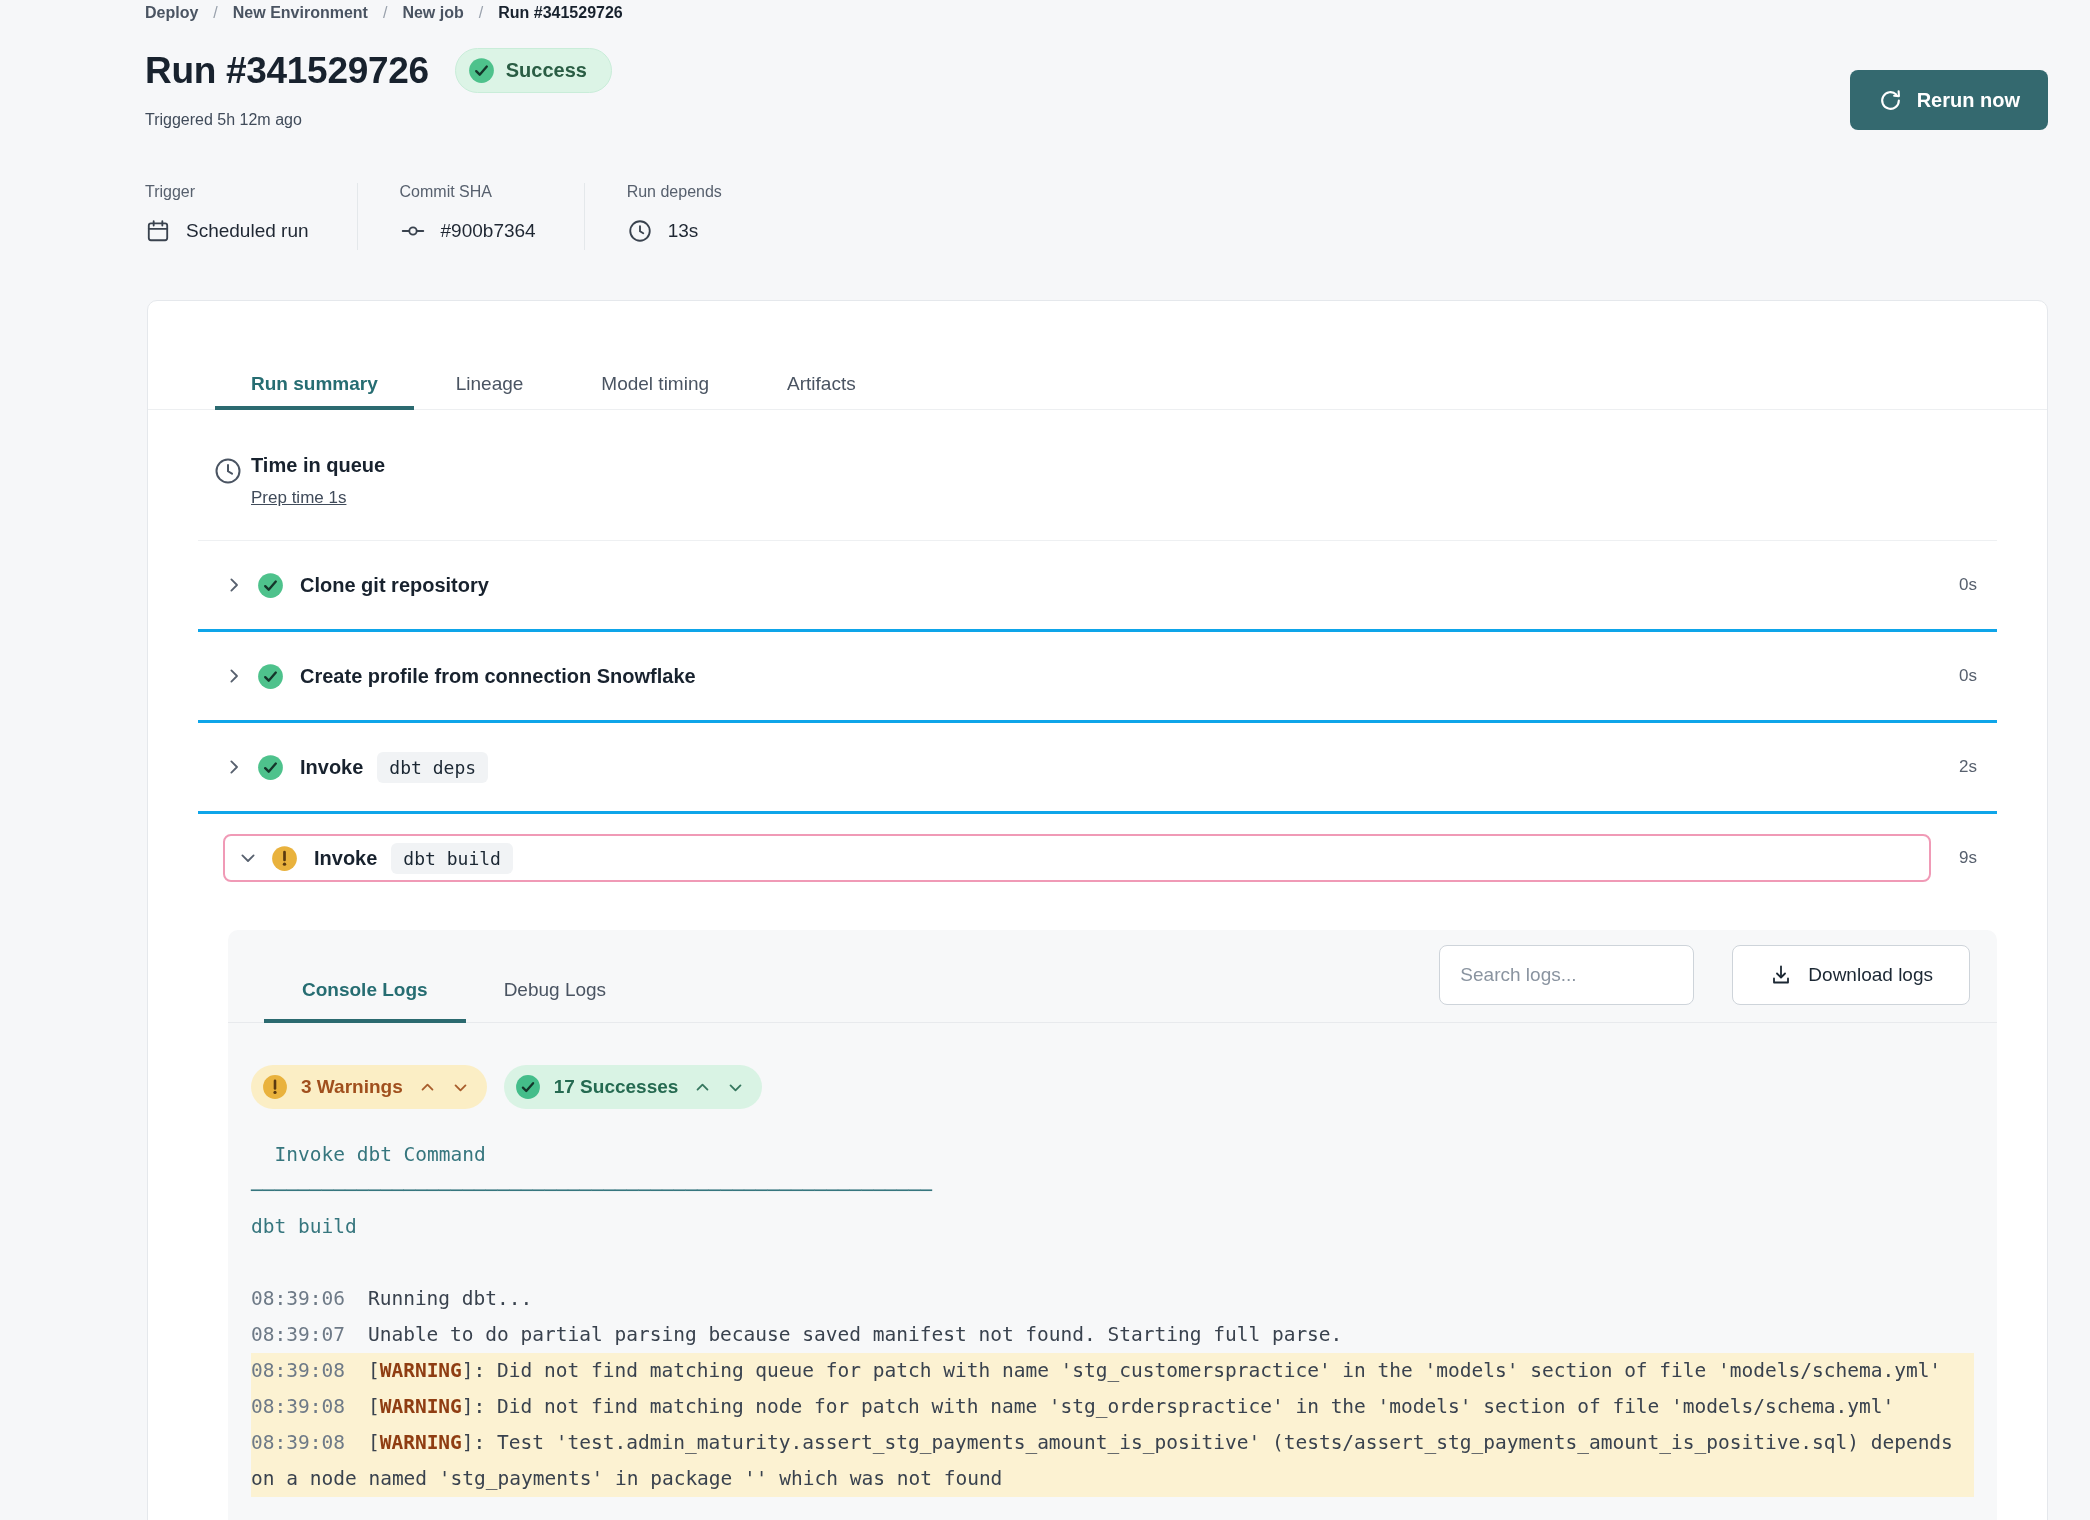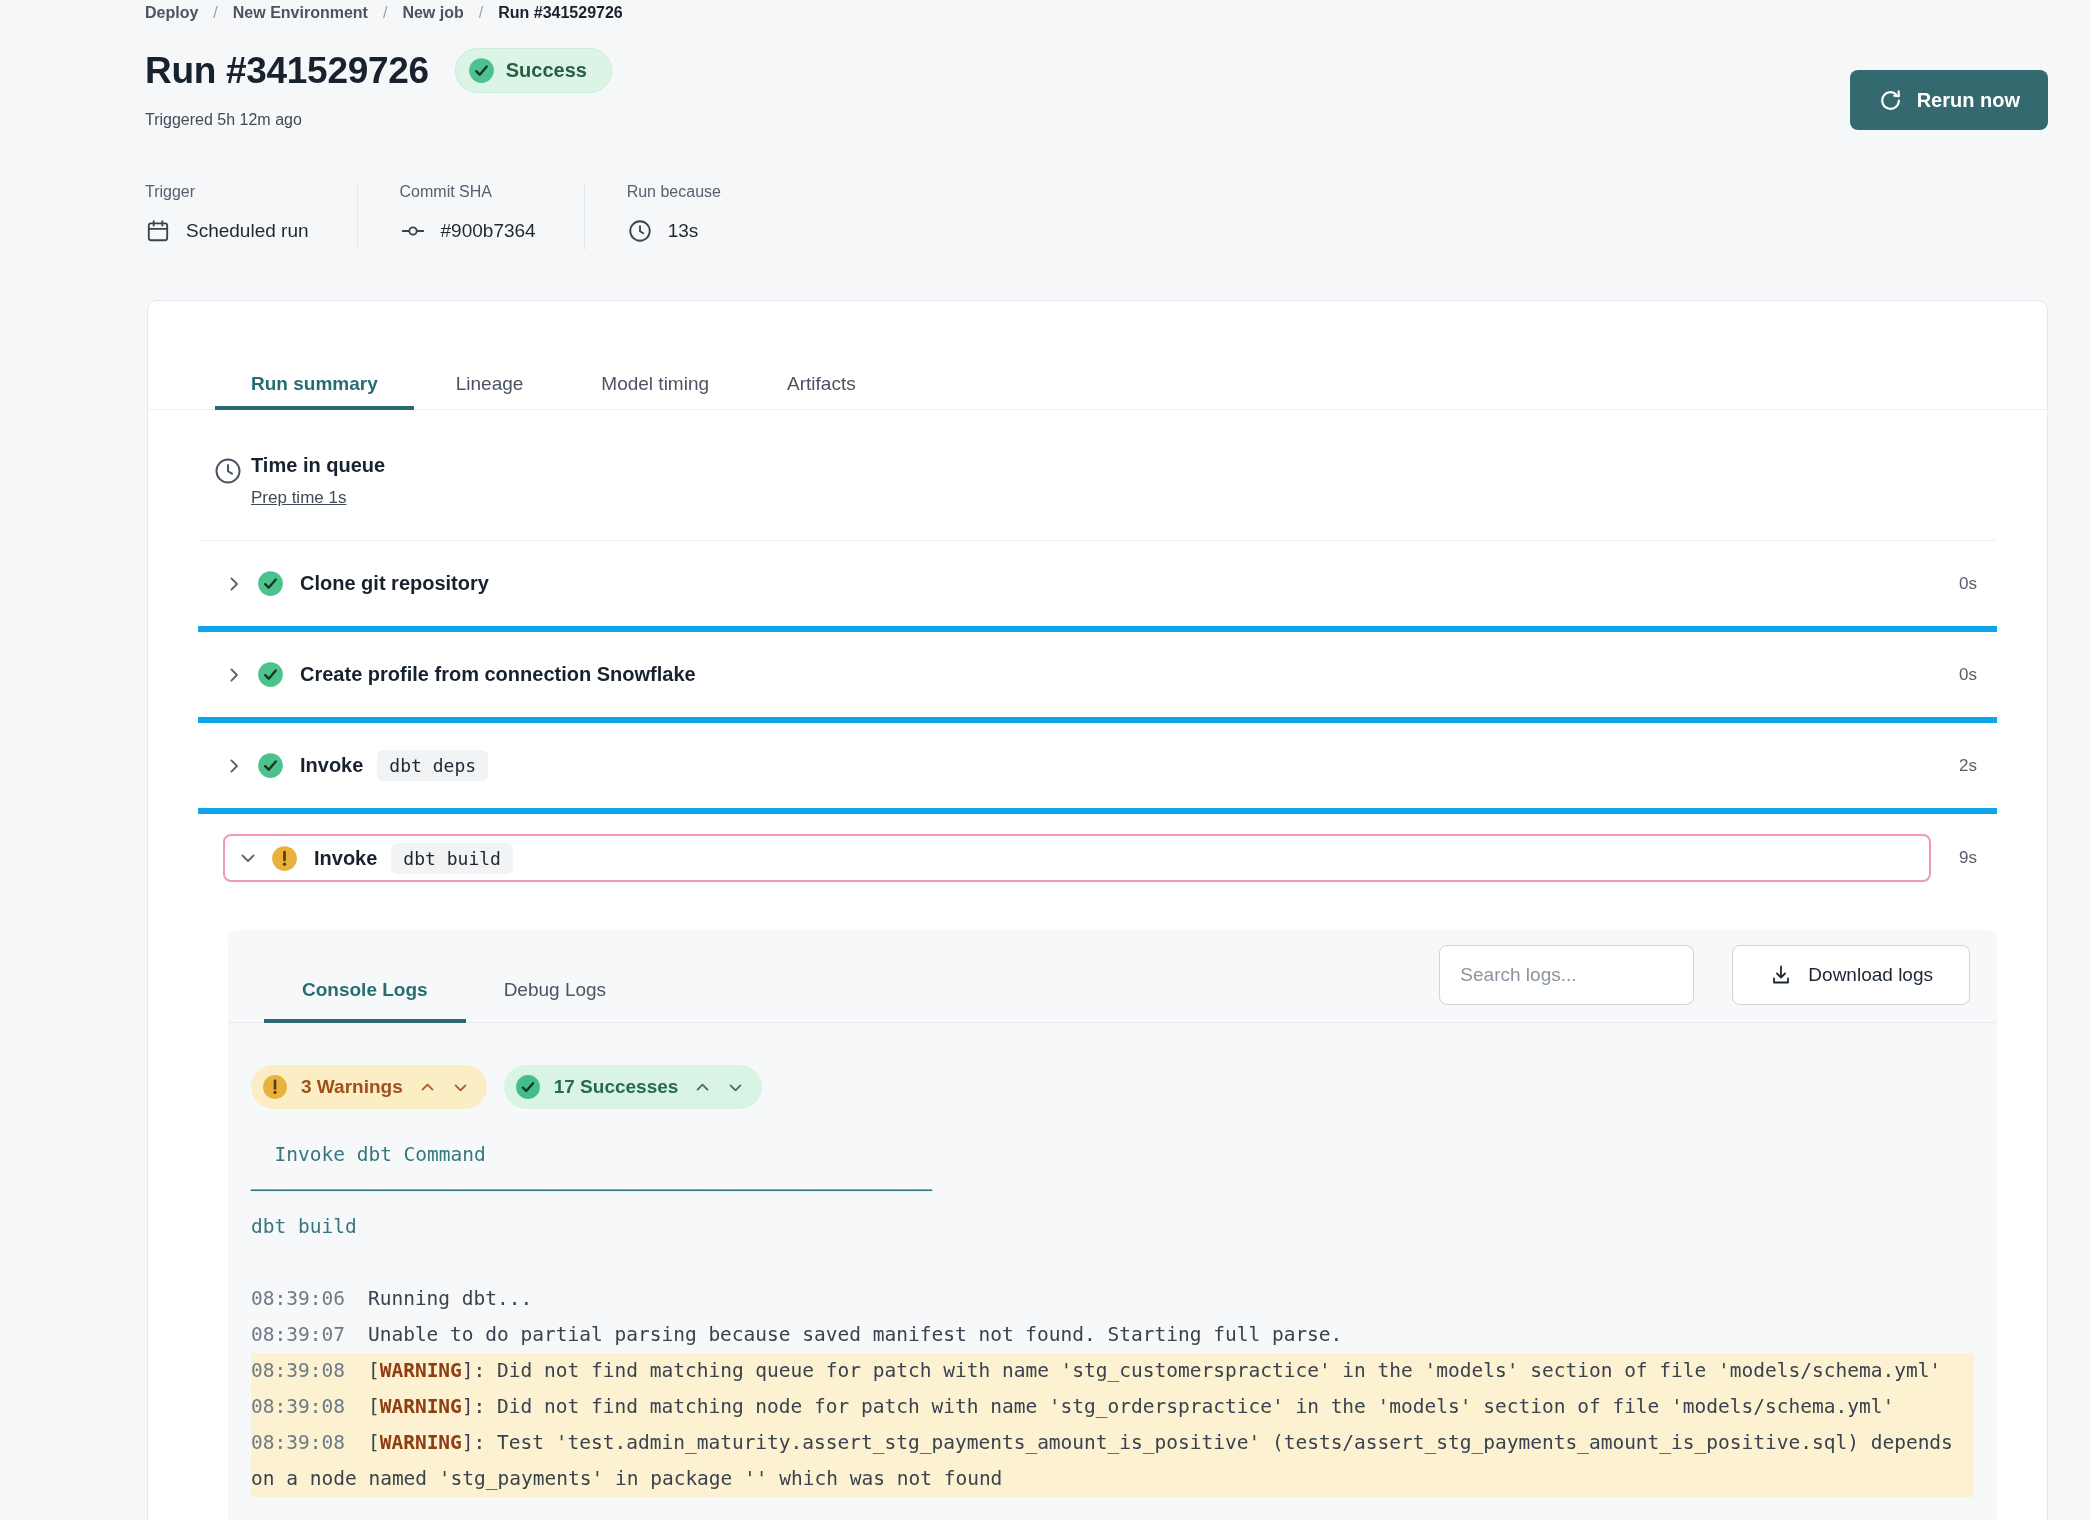--- a/index.html
+++ b/index.html
@@ -57,21 +57,21 @@
   }
   .tab.active { color: #266d72; font-weight: 700; border-bottom-color: #2b6a70; }
 
   .card-content { padding: 0 50px; }
 
   .queue-block { display: flex; gap: 8px; padding: 44px 0 32px 15px; border-bottom: 1px solid #eef0f2; }
   .queue-icon { color: #4a5462; margin-top: 2px; }
   .queue-title { font-size: 20px; font-weight: 700; color: #18222e; }
   .queue-link { display: inline-block; margin-top: 11px; font-size: 17px; color: #404b5a; text-decoration: underline; cursor: pointer; }
 
-  .step-row { display: flex; align-items: center; height: 91px; border-bottom: 6px solid #0ea5e9; }
+  .step-row { display: flex; align-items: center; height: 91px; border-bottom: 3px solid #0ea5e9; }
   .step-row.selected-row { height: 88px; border-bottom: none; }
   .step-main { flex: 1; display: flex; align-items: center; padding-left: 27px; cursor: pointer; }
   .step-main.selected {
     border: 2px solid #f09ab6; border-radius: 8px;
     height: 48px; margin-left: 25px; padding-left: 14px;
   }
   .chevron-box { display: inline-flex; width: 18px; color: #57606e; flex-shrink: 0; }
   .status-icon { display: inline-flex; margin-left: 14px; flex-shrink: 0; }
   .step-title { margin-left: 16px; font-size: 20px; font-weight: 700; color: #18222e; white-space: nowrap; }
   .step-cmd {
@@ -179,21 +179,21 @@
             <svg width="26" height="26" viewBox="0 0 24 24" fill="none" stroke="#39424e" stroke-width="1.7" stroke-linecap="round">
                 <line x1="2.5" y1="12" x2="8.2" y2="12"></line>
                 <circle cx="12" cy="12" r="3.4"></circle>
                 <line x1="15.8" y1="12" x2="21.5" y2="12"></line>
               </svg>
           </span>
           <span>#900b7364</span>
         </div>
       </div>
       <div class="meta-col">
-        <div class="meta-label">Run because</div>
+        <div class="meta-label">Run depends</div>
         <div class="meta-value">
           <span class="meta-icon">
             <svg width="26" height="26" viewBox="0 0 24 24" fill="none" stroke="#39424e" stroke-width="1.7" stroke-linecap="round">
                 <circle cx="12" cy="12" r="9"></circle>
                 <path d="M12 7.5v4.8l3 1.8"></path>
               </svg>
           </span>
           <span>13s</span>
         </div>
       </div>

